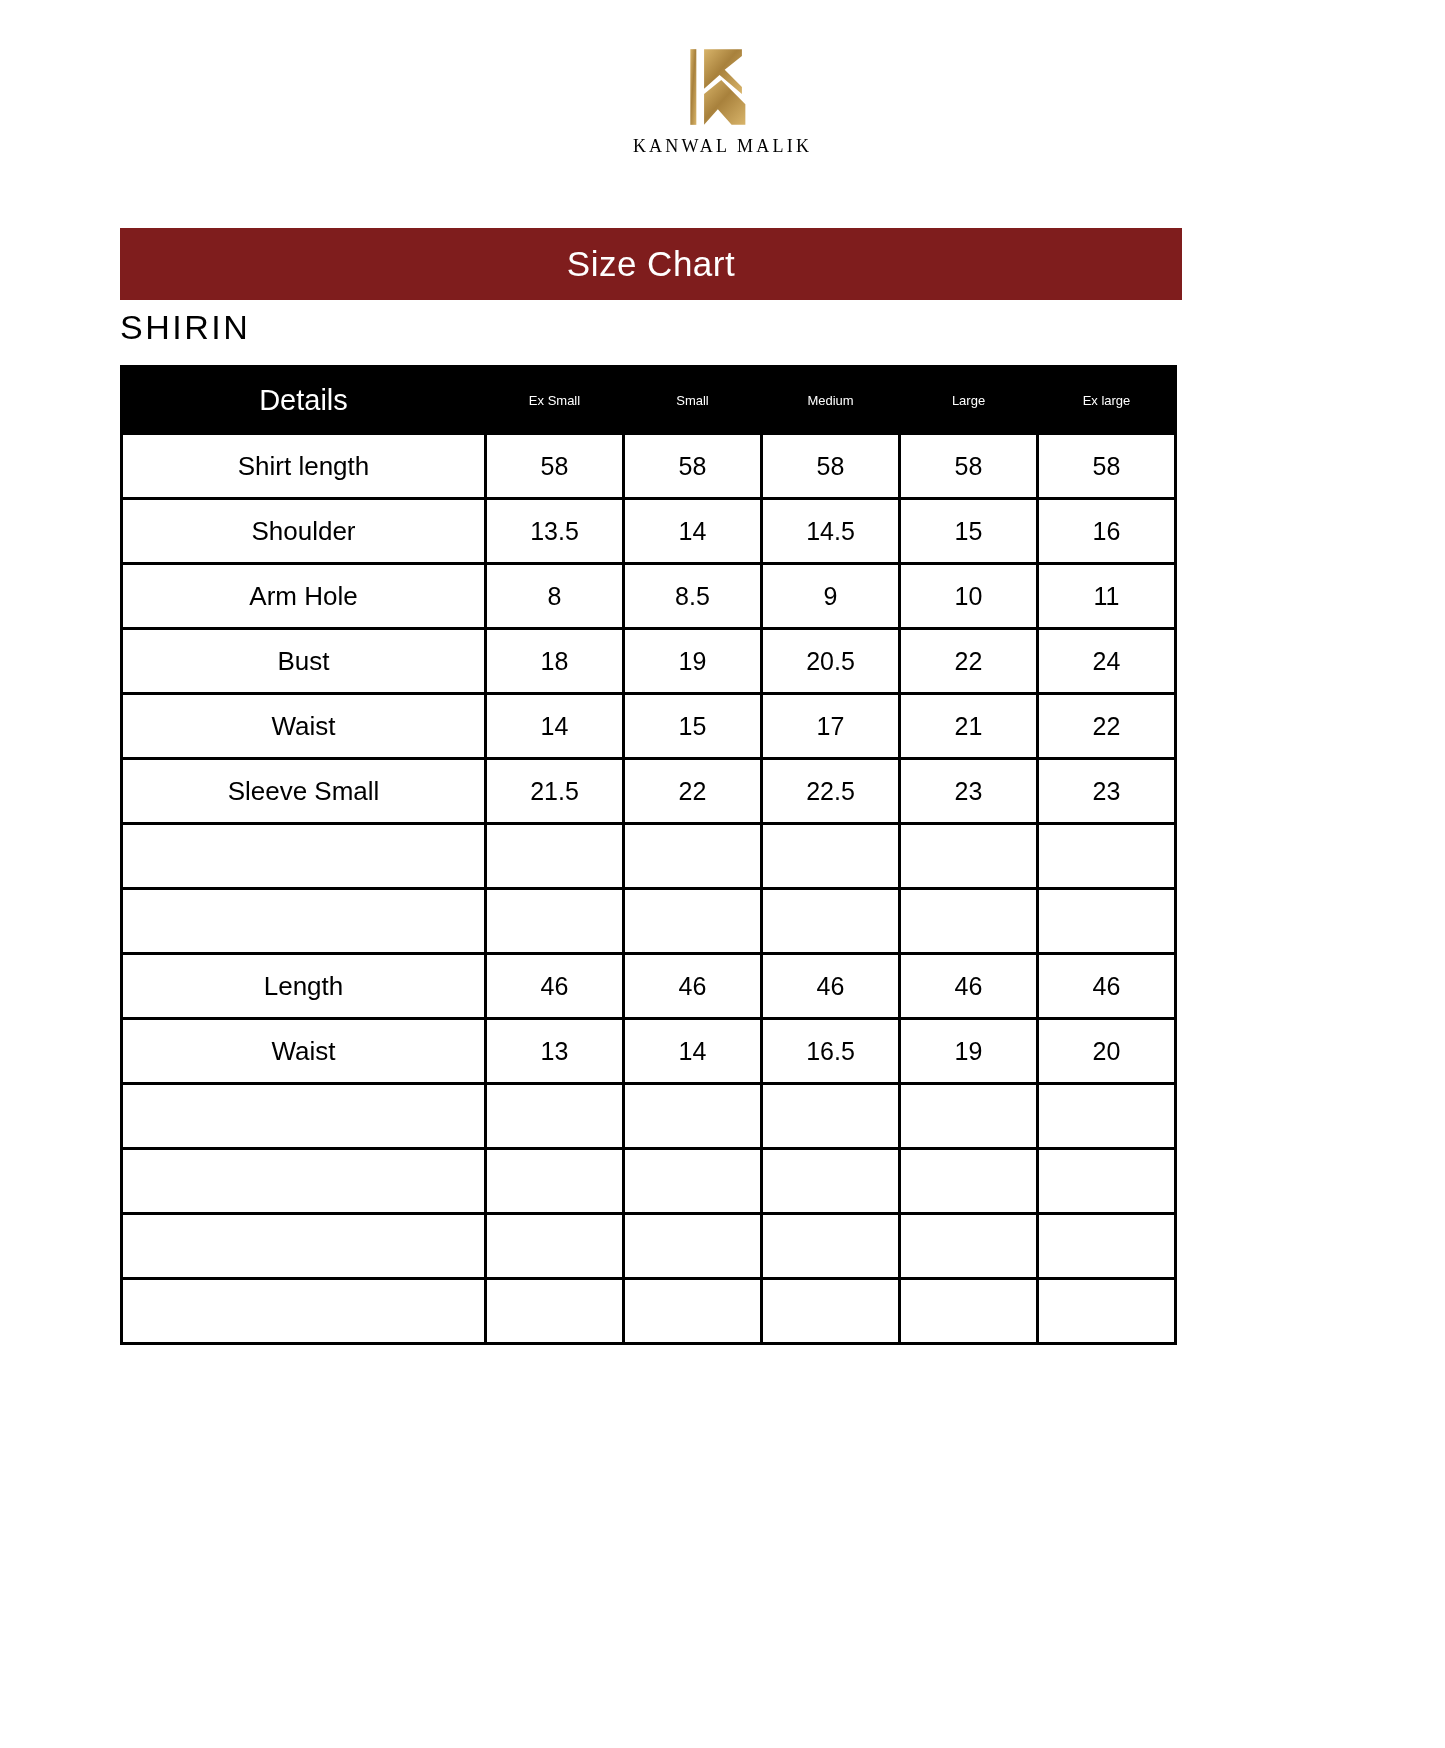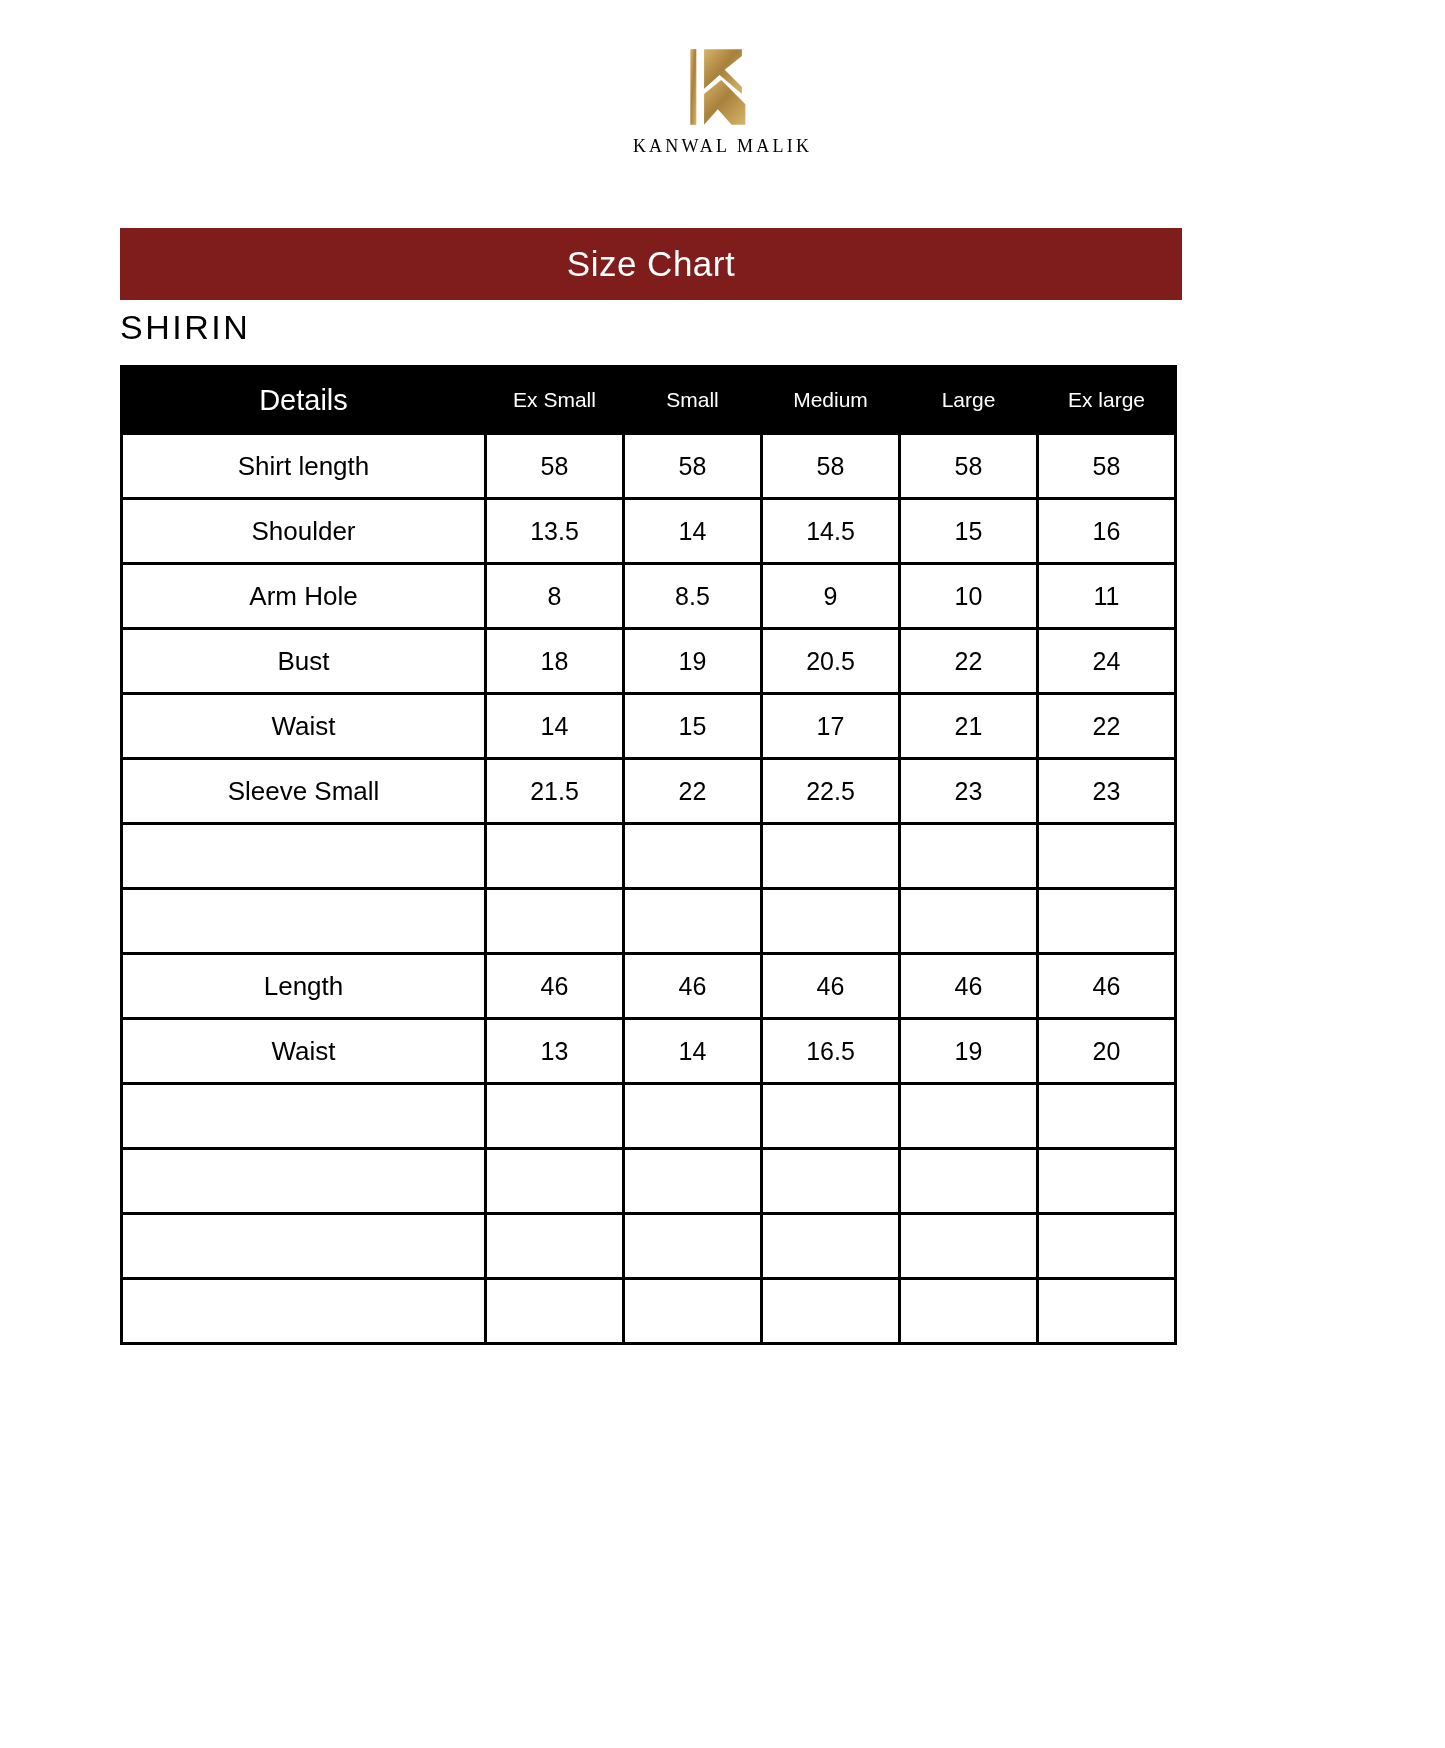--- a/index.html
+++ b/index.html
@@ -97,21 +97,21 @@
   .head-row td {
     background: #000000;
     color: #ffffff;
     border-color: #000000;
     height: 64px;
   }
   .head-details {
     font-size: 29px;
   }
   .head-size {
-    font-size: 21px;
+    font-size: 13px;
   }
 
   .body-row td {
     height: 62px;
     font-size: 25px;
   }
   .body-row td.label-cell {
     font-size: 26px;
   }
   .body-row td.empty-cell {

